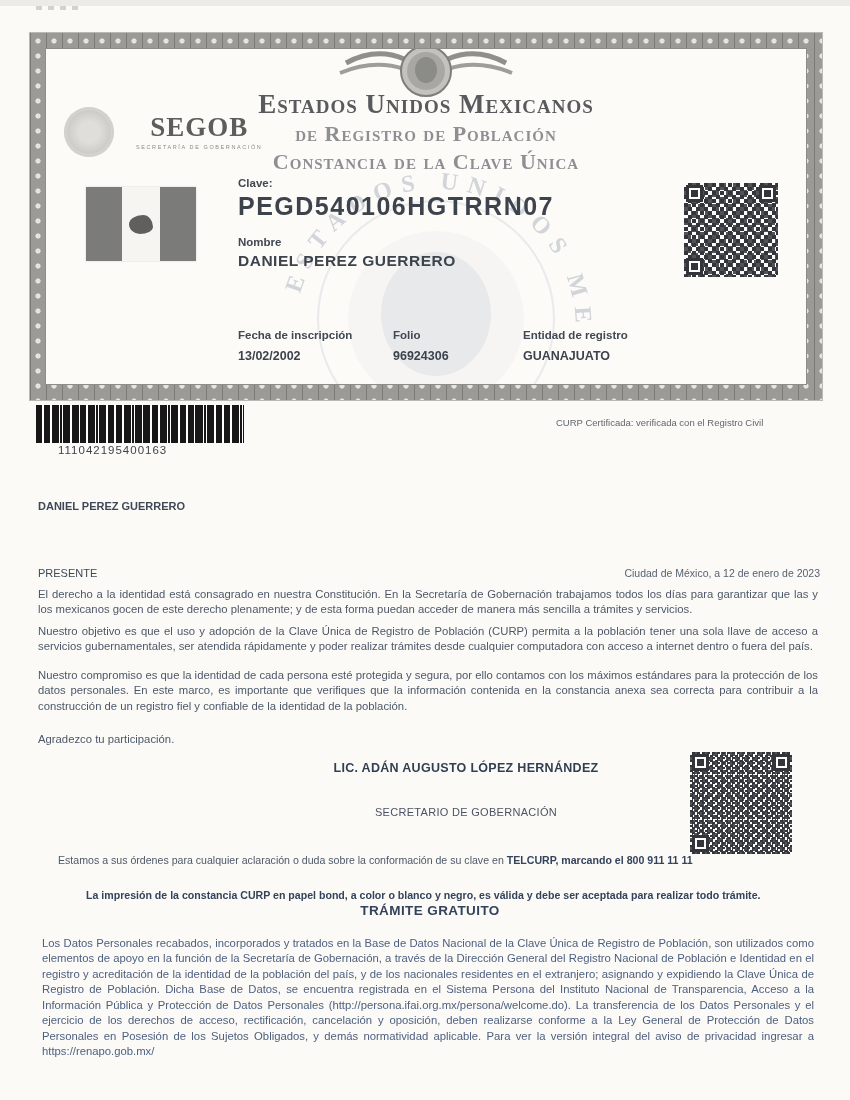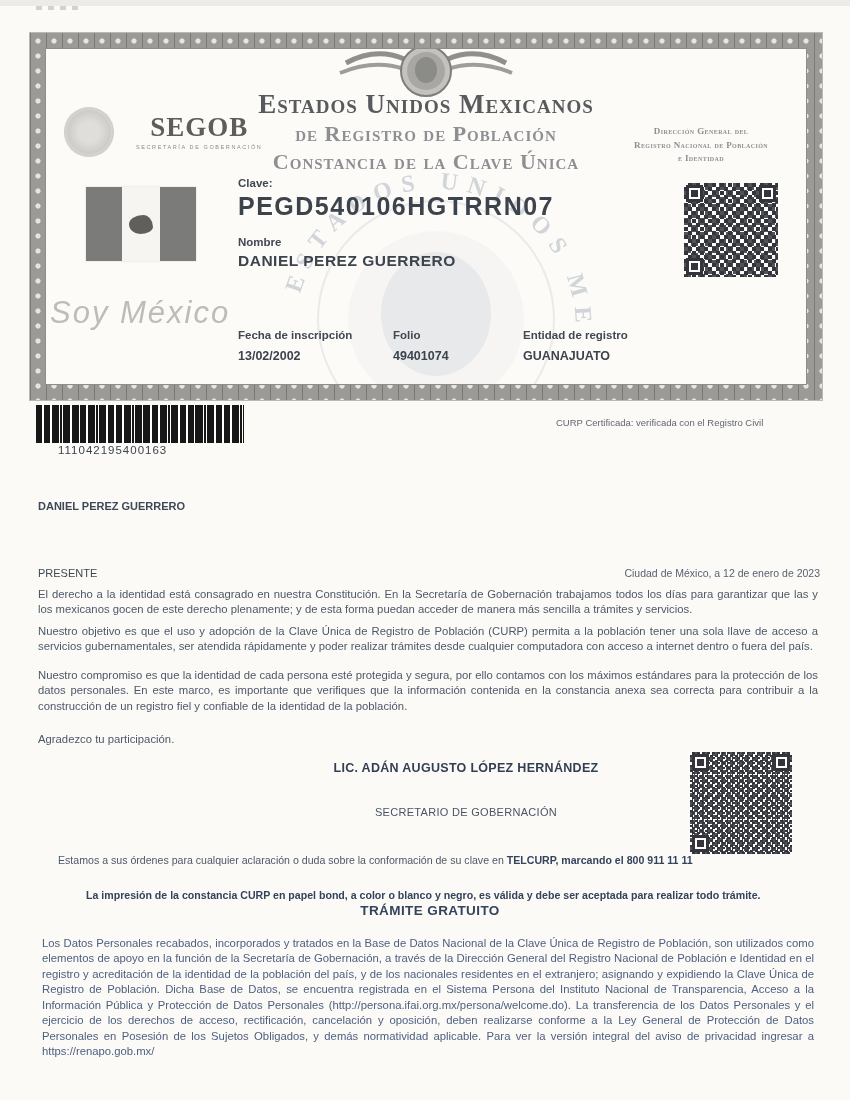--- a/index.html
+++ b/index.html
@@ -196,47 +196,41 @@
         <div class="segob-sub">SECRETARÍA DE GOBERNACIÓN</div>
       </div>
     </div>
 
     <div class="title-block">
       <div class="t-country">Estados Unidos Mexicanos</div>
       <div class="t-doc">de Registro de Población</div>
       <div class="t-doc">Constancia de la Clave Única</div>
     </div>
 
-    <div class="direccion">
-      <div>Dirección General del</div>
-      <div>Registro Nacional de Población</div>
-      <div>e Identidad</div>
-    </div>
 
     <div class="f-label clave-label">Clave:</div>
     <div class="f-value clave-value">PEGD540106HGTRRN07</div>
     <div class="f-label nombre-label">Nombre</div>
     <div class="f-value nombre-value">DANIEL PEREZ GUERRERO</div>
 
     <div class="f-label fecha-label">Fecha de inscripción</div>
     <div class="f-value fecha-value">13/02/2002</div>
     <div class="f-label folio-label">Folio</div>
-    <div class="f-value folio-value">49401074</div>
+    <div class="f-value folio-value">96924306</div>
     <div class="f-label ent-label">Entidad de registro</div>
     <div class="f-value ent-value">GUANAJUATO</div>
 
     <div class="flag">
       <div class="flag-band"></div>
       <div class="flag-mid">
         <div class="flag-eagle"></div>
       </div>
       <div class="flag-band"></div>
     </div>
 
-    <div class="soymexico">Soy México</div>
 
     <div class="qr qr1">
       <div class="finder tl"></div>
       <div class="finder tr"></div>
       <div class="finder bl"></div>
     </div>
 
   </div>
 </div>
 

